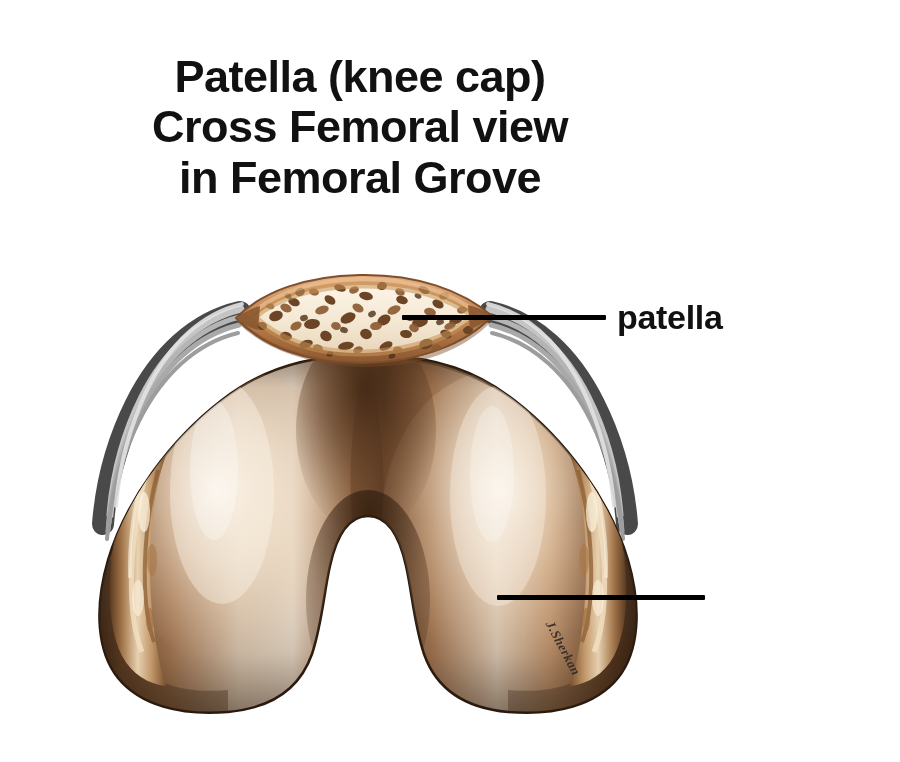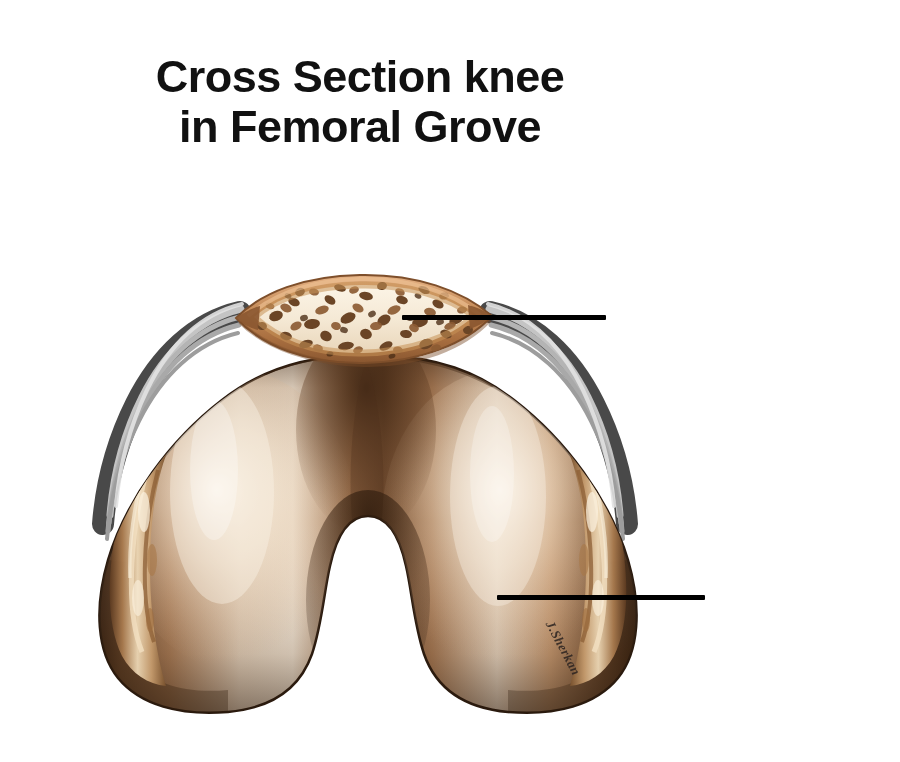--- a/index.html
+++ b/index.html
@@ -376,23 +376,25 @@
       </g>
 
       <g>
         <path d="M 236 318 C 244 312 252 308 260 306 L 258 330 C 250 328 242 324 236 318 Z" fill="#8a5730" opacity="0.9"></path>
         <path d="M 492 316 C 484 310 476 307 468 305 L 470 329 C 478 326 486 322 492 316 Z" fill="#8a5730" opacity="0.9"></path>
       </g>
     </svg>
   </div>
 
   <div id="title-block">
-    <span class="title-line" id="title-line-2">Cross Section knee</span>
+    <span class="title-line" id="title-line-1">Patella (knee cap)</span>
+    <span class="title-line" id="title-line-2">Cross Femoral view</span>
     <span class="title-line" id="title-line-3">in Femoral Grove</span>
   </div>
 
   <div class="leader" id="leader-patella"></div>
+  <div class="callout-text" id="label-patella">patella</div>
 
   <div class="leader" id="leader-femur"></div>
 
   <div id="signature">J.Sherkan</div>
 
 </div>
 
 </body></html>

